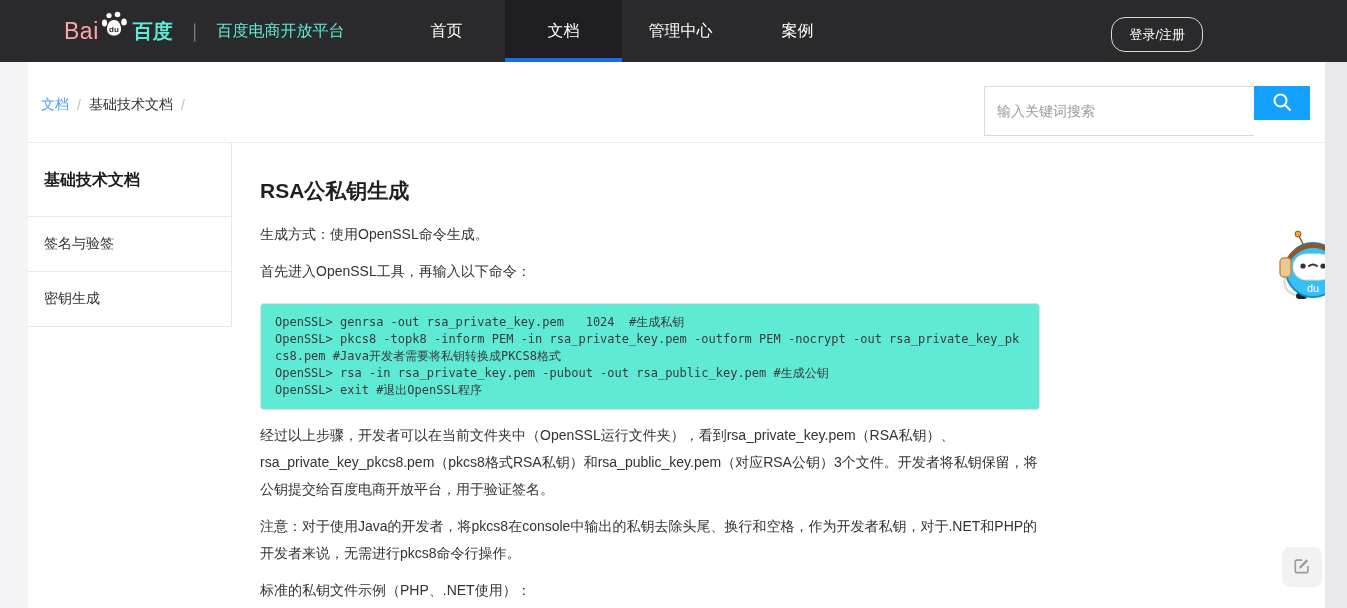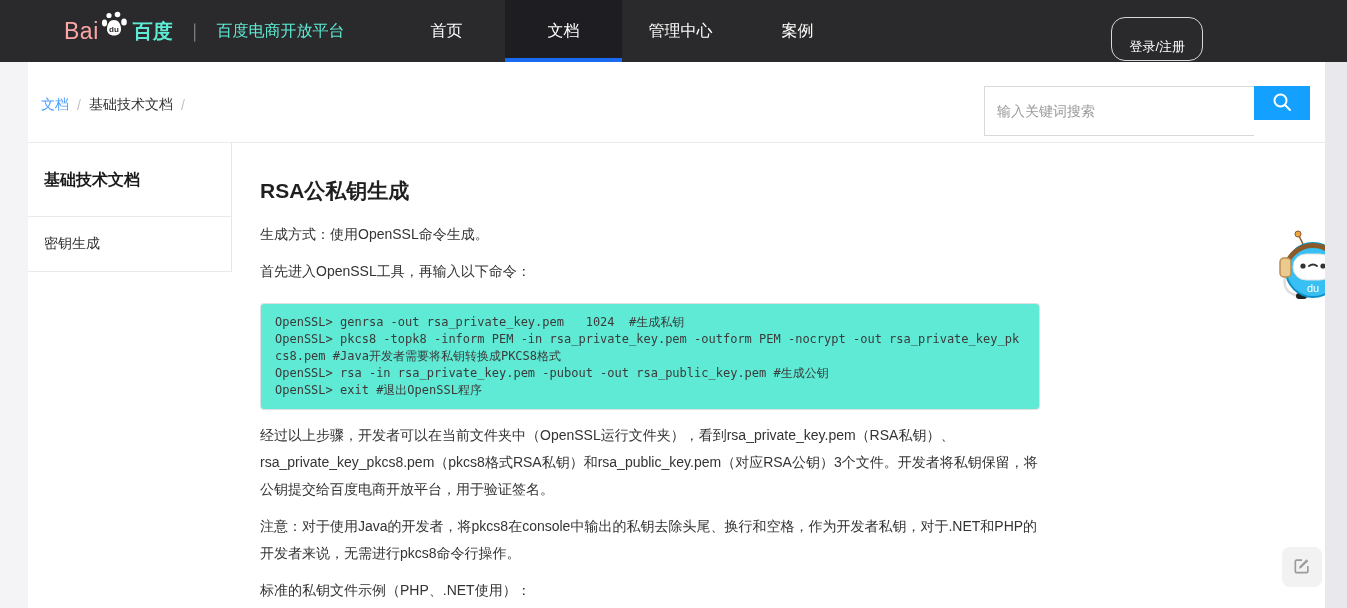--- a/index.html
+++ b/index.html
@@ -26,21 +26,21 @@
   .logo-divider { color: #8d8d8f; font-size: 18px; margin: 0 13px; font-weight: 300; }
   .logo-product { color: #5eead4; font-size: 16px; }
   .nav-tabs { position: absolute; left: 388px; top: 0; height: 62px; display: flex; }
   .nav-tab {
     width: 117px; height: 62px; display: flex; align-items: center; justify-content: center;
     color: #fff; font-size: 16px; cursor: pointer;
   }
   .nav-tab.active { background: #1e1e22; box-shadow: inset 0 -4px 0 #1a6af0; }
   .login-btn {
     position: absolute; right: 144px; top: 17px;
-    height: 44px; padding: 16px 17px; border: 1px solid #d8d8d8; border-radius: 14px;
+    height: 35px; padding: 4px 17px; border: 1px solid #d8d8d8; border-radius: 14px;
     background: transparent; color: #fff; font-size: 13px; line-height: 26px; cursor: pointer;
     font-family: inherit;
   }
 
   
   .panel {
     position: absolute; top: 62px; left: 28px; width: 1297px; bottom: 0;
     background: #fff;
   }
 
@@ -160,20 +160,21 @@
             <line x1="14" y1="14" x2="19" y2="19" stroke="#fff" stroke-width="2" stroke-linecap="round"></line>
           </svg>
         </span>
       </button>
     </div>
   </div>
 
   <div class="panel-body">
     <aside class="sidebar">
       <div class="sidebar-title">基础技术文档</div>
+      <div class="sidebar-item">签名与验签</div>
       <div class="sidebar-item">密钥生成</div>
     </aside>
 
     <main class="content">
       <h1 class="article-title">RSA公私钥生成</h1>
       <p class="para">生成方式：使用OpenSSL命令生成。</p>
       <p class="para">首先进入OpenSSL工具，再输入以下命令：</p>
       <pre class="codeblock">OpenSSL&gt; genrsa -out rsa_private_key.pem   1024  #生成私钥
 OpenSSL&gt; pkcs8 -topk8 -inform PEM -in rsa_private_key.pem -outform PEM -nocrypt -out rsa_private_key_pkcs8.pem #Java开发者需要将私钥转换成PKCS8格式
 OpenSSL&gt; rsa -in rsa_private_key.pem -pubout -out rsa_public_key.pem #生成公钥

